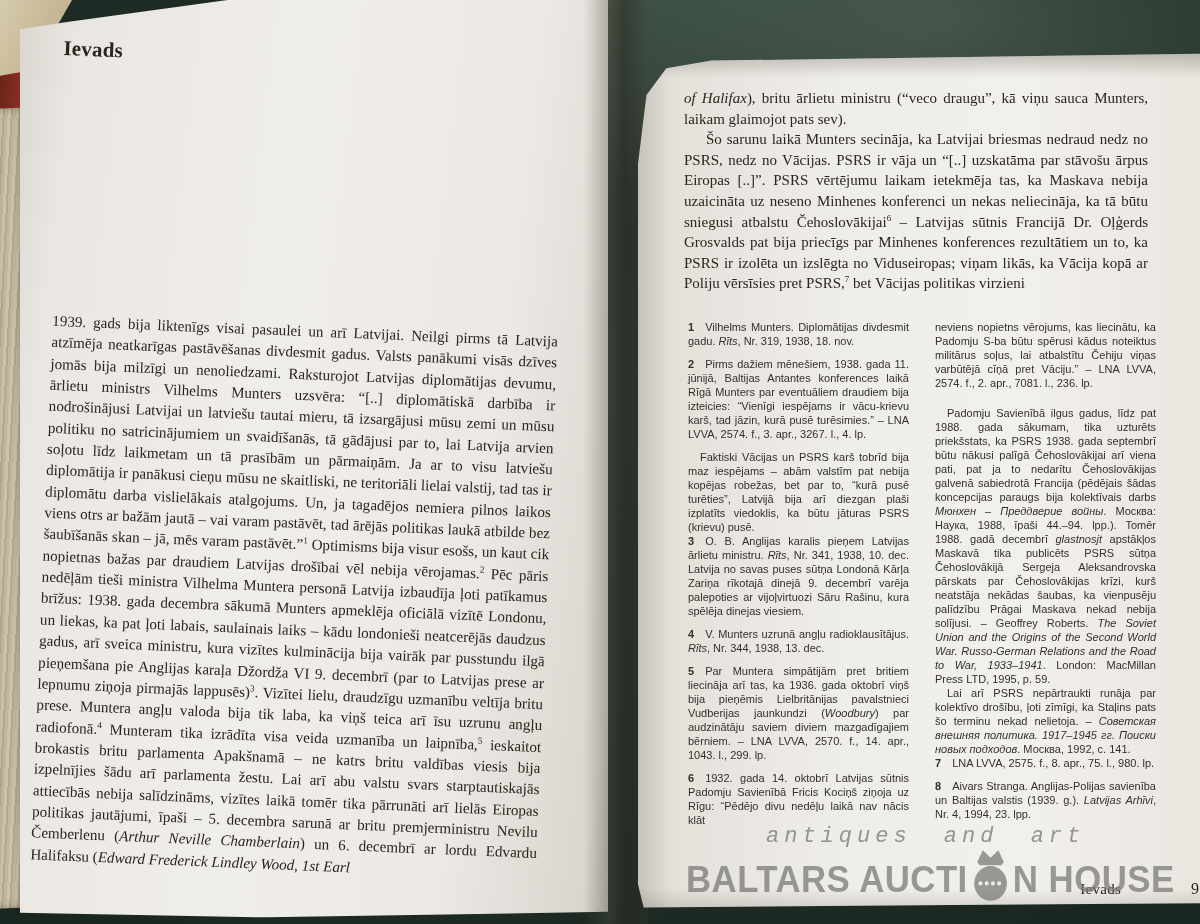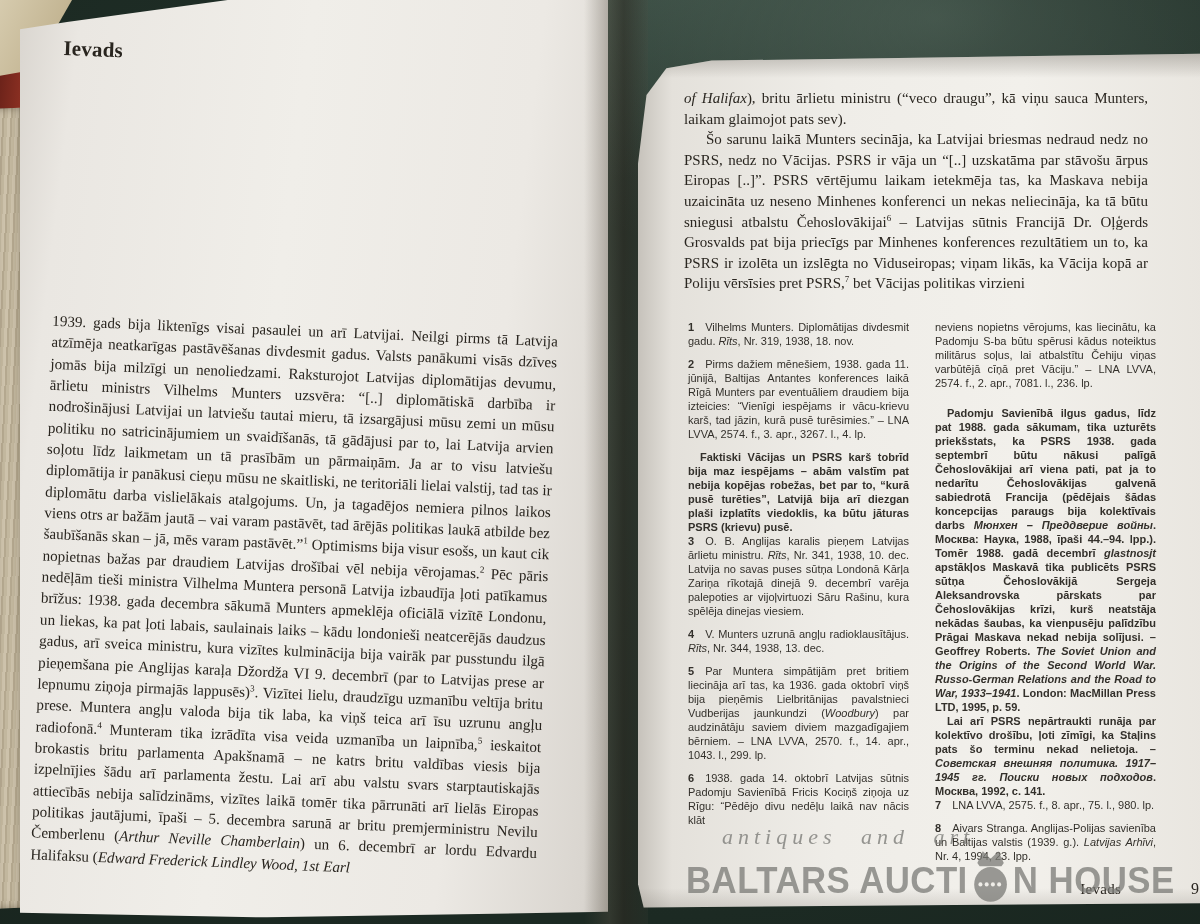--- a/index.html
+++ b/index.html
@@ -44,30 +44,30 @@
   .rp-text{position:absolute;left:46px;top:36px;width:464px;
     font-size:15px;line-height:20.6px;text-align:justify;}
   .rp-para{margin:0;}
   .rp-para.indent{text-indent:22px;}
   
   .fn-cols{position:absolute;left:50px;top:268px;width:468px;display:flex;gap:26px;
     font-family:"Liberation Sans","DejaVu Sans",sans-serif;font-size:11px;
     line-height:14px;color:#33302b;}
   .fn-col{width:221px;text-align:justify;}
   .fn{margin:0 0 9px 0;}
-  .fn.indent{text-indent:12px;margin-bottom:0;font-weight:bold;}
+  .fn.indent{text-indent:12px;margin-bottom:0;}
   .fn.cont{margin-bottom:16px;}
   .fn-num{font-weight:bold;margin-right:11px;}
   
   .rp-footer{position:absolute;right:6px;bottom:12px;font-size:15px;color:#2a2620;}
   .footer-label{letter-spacing:.3px;}
   .footer-page{margin-left:66px;font-size:16px;}
   
   .watermark{position:absolute;left:686px;top:824px;width:500px;z-index:40;pointer-events:none;}
-  .wm-script{margin-left:36px;font-family:Liberation Serif, serif;font-style:italic;
+  .wm-script{margin-left:80px;font-family:Liberation Mono, monospace;font-style:italic;
     font-size:22px;letter-spacing:5px;word-spacing:14px;color:rgba(125,125,121,.8);}
   .wm-brand{display:flex;align-items:flex-end;white-space:nowrap;margin-top:-2px;
     font-family:"Liberation Sans","DejaVu Sans",sans-serif;font-weight:bold;
     font-size:37px;letter-spacing:.5px;color:rgba(122,122,118,.75);
     transform:scaleX(.94);transform-origin:0 0;}
   .wm-logo{width:50px;height:58px;margin:0 -1px -4px -1px;flex:none;}
 </style>
 </head>
 <body>
 
@@ -92,21 +92,21 @@
       <p class="rp-para indent">Šo sarunu laikā Munters secināja, ka Latvijai briesmas nedraud nedz no PSRS, nedz no Vācijas. PSRS ir vāja un “[..] uzskatāma par stāvošu ārpus Eiropas [..]”. PSRS vērtējumu laikam ietekmēja tas, ka Maskava nebija uzaicināta uz neseno Minhenes konferenci un nekas neliecināja, ka tā būtu sniegusi atbalstu Čehoslovākijai<sup>6</sup> – Latvijas sūtnis Francijā Dr. Oļģerds Grosvalds pat bija priecīgs par Minhenes konferences rezultātiem un to, ka PSRS ir izolēta un izslēgta no Viduseiropas; viņam likās, ka Vācija kopā ar Poliju vērsīsies pret PSRS,<sup>7</sup> bet Vācijas politikas virzieni</p>
     </div>
     <div class="fn-cols">
       <div class="fn-col">
           <div class="fn"><span class="fn-num">1</span><span>Vilhelms Munters. Diplomātijas divdesmit gadu. <i>Rīts</i>, Nr. 319, 1938, 18. nov.</span></div>
           <div class="fn"><span class="fn-num">2</span><span>Pirms dažiem mēnešiem, 1938. gada 11. jūnijā, Baltijas Antantes konferences laikā Rīgā Munters par eventuāliem draudiem bija izteicies: “Vienīgi iespējams ir vācu-krievu karš, tad jāzin, kurā pusē turēsimies.” – LNA LVVA, 2574. f., 3. apr., 3267. l., 4. lp.</span></div>
           <div class="fn indent"><span>Faktiski Vācijas un PSRS karš tobrīd bija maz iespējams – abām valstīm pat nebija kopējas robežas, bet par to, “kurā pusē turēties”, Latvijā bija arī diezgan plaši izplatīts viedoklis, ka būtu jāturas PSRS (krievu) pusē.</span></div>
           <div class="fn"><span class="fn-num">3</span><span>O. B. Anglijas karalis pieņem Latvijas ārlietu ministru. <i>Rīts</i>, Nr. 341, 1938, 10. dec. Latvija no savas puses sūtņa Londonā Kārļa Zariņa rīkotajā dinejā 9. decembrī varēja palepoties ar vijoļvirtuozi Sāru Rašinu, kura spēlēja dinejas viesiem.</span></div>
           <div class="fn"><span class="fn-num">4</span><span>V. Munters uzrunā angļu radioklausītājus. <i>Rīts</i>, Nr. 344, 1938, 13. dec.</span></div>
           <div class="fn"><span class="fn-num">5</span><span>Par Muntera simpātijām pret britiem liecināja arī tas, ka 1936. gada oktobrī viņš bija pieņēmis Lielbritānijas pavalstnieci Vudberijas jaunkundzi (<i>Woodbury</i>) par audzinātāju saviem diviem mazgadīgajiem bērniem. – LNA LVVA, 2570. f., 14. apr., 1043. l., 299. lp.</span></div>
-          <div class="fn"><span class="fn-num">6</span><span>1938. gada 14. oktobrī Latvijas sūtnis Padomju Savienībā Fricis Kociņš ziņoja uz Rīgu: “Pēdējo divu nedēļu laikā nav nācis klāt</span></div>
+          <div class="fn"><span class="fn-num">6</span><span>1932. gada 14. oktobrī Latvijas sūtnis Padomju Savienībā Fricis Kociņš ziņoja uz Rīgu: “Pēdējo divu nedēļu laikā nav nācis klāt</span></div>
         </div>
       <div class="fn-col">
           <div class="fn cont"><span>neviens nopietns vērojums, kas liecinātu, ka Padomju S-ba būtu spērusi kādus noteiktus militārus soļus, lai atbalstītu Čehiju viņas varbūtējā cīņā pret Vāciju.” – LNA LVVA, 2574. f., 2. apr., 7081. l., 236. lp.</span></div>
           <div class="fn indent"><span>Padomju Savienībā ilgus gadus, līdz pat 1988. gada sākumam, tika uzturēts priekšstats, ka PSRS 1938. gada septembrī būtu nākusi palīgā Čehoslovākijai arī viena pati, pat ja to nedarītu Čehoslovākijas galvenā sabiedrotā Francija (pēdējais šādas koncepcijas paraugs bija kolektīvais darbs <i>Мюнхен – Преддверие войны</i>. Москва: Наука, 1988, īpaši 44.–94. lpp.). Tomēr 1988. gadā decembrī <i>glastnosjt</i> apstākļos Maskavā tika publicēts PSRS sūtņa Čehoslovākijā Sergeja Aleksandrovska pārskats par Čehoslovākijas krīzi, kurš neatstāja nekādas šaubas, ka vienpusēju palīdzību Prāgai Maskava nekad nebija solījusi. – Geoffrey Roberts. <i>The Soviet Union and the Origins of the Second World War. Russo-German Relations and the Road to War, 1933–1941</i>. London: MacMillan Press LTD, 1995, p. 59.</span></div>
           <div class="fn indent"><span>Lai arī PSRS nepārtraukti runāja par kolektīvo drošību, ļoti zīmīgi, ka Staļins pats šo terminu nekad nelietoja. – <i>Советская внешняя политика. 1917–1945 гг. Поиски новых подходов</i>. Москва, 1992, с. 141.</span></div>
           <div class="fn"><span class="fn-num">7</span><span>LNA LVVA, 2575. f., 8. apr., 75. l., 980. lp.</span></div>
           <div class="fn"><span class="fn-num">8</span><span>Aivars Stranga. Anglijas-Polijas savienība un Baltijas valstis (1939. g.). <i>Latvijas Arhīvi</i>, Nr. 4, 1994, 23. lpp.</span></div>
         </div>
     </div>
     <div class="rp-footer">

